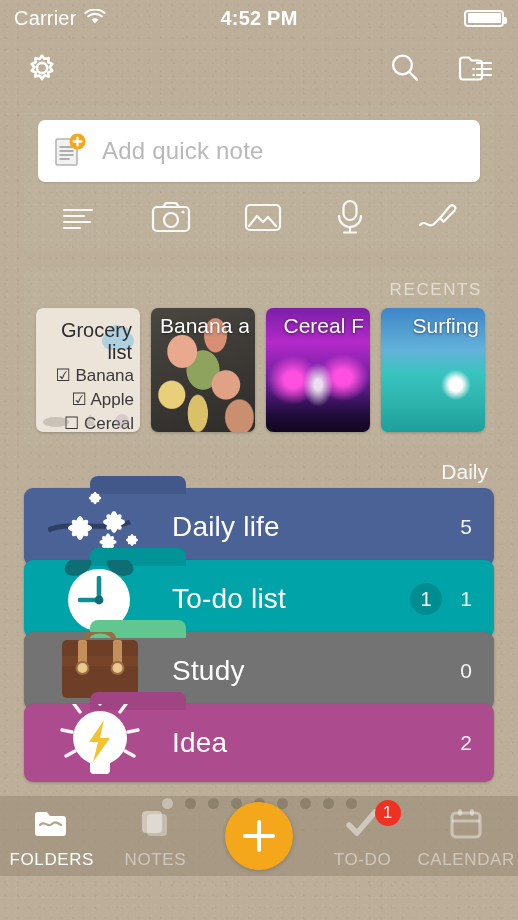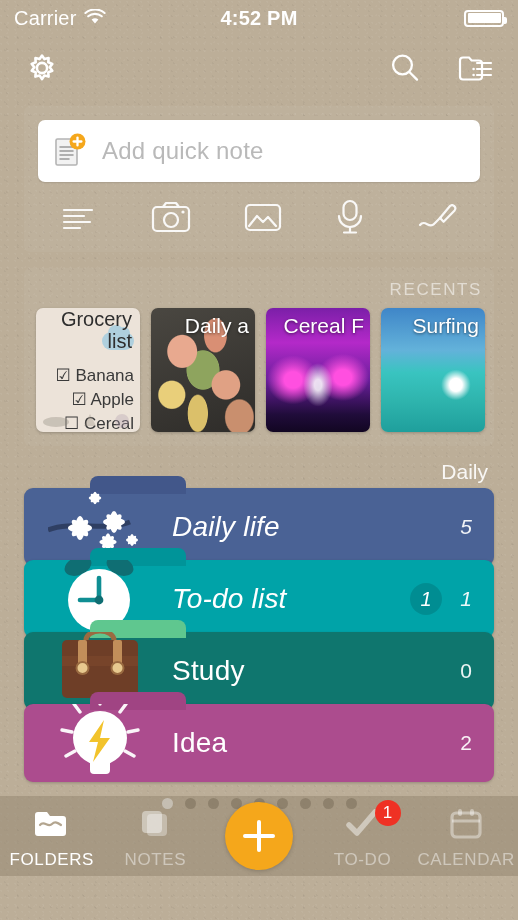--- a/index.html
+++ b/index.html
@@ -50,21 +50,21 @@
   
   .recents{margin:16px 24px 0;background:rgba(255,255,255,0.045);border-radius:6px;padding:10px 12px 14px;text-align:right;}
   .recents-title{color:rgba(255,255,255,.55);font-size:17px;letter-spacing:1.6px;margin:2px 0 8px 4px;}
   .recents-row{display:flex;gap:11px;}
   .rcard{width:104px;height:124px;border-radius:7px;overflow:hidden;position:relative;flex:0 0 auto;
     box-shadow:0 1px 3px rgba(0,0,0,.22);cursor:pointer;}
   .rcard .rtitle{position:absolute;top:7px;left:9px;right:6px;color:#fff;font-size:21px;line-height:1.05;
     text-shadow:0 1px 3px rgba(0,0,0,.55);white-space:nowrap;overflow:hidden;}
   
   .note-card{background:#ece3d9;}
-  .note-card .nc-title{position:absolute;top:1px;left:9px;right:8px;color:#2e2e2e;font-size:20px;line-height:1.08;}
+  .note-card .nc-title{position:absolute;top:12px;left:9px;right:8px;color:#2e2e2e;font-size:20px;line-height:1.08;}
   .nc-items{position:absolute;top:56px;left:8px;right:6px;color:#3a3a3a;font-size:17px;line-height:1.42;}
   .nc-items div{white-space:nowrap;}
   .nc-cloud{position:absolute;top:24px;right:6px;width:32px;height:18px;background:#a9cfdf;border-radius:10px;opacity:.9;}
   .nc-cloud::before{content:"";position:absolute;top:-7px;left:6px;width:16px;height:16px;background:#a9cfdf;border-radius:50%;}
   .nc-cloud::after{content:"";position:absolute;top:-5px;left:16px;width:12px;height:12px;background:#a9cfdf;border-radius:50%;}
   .nc-doodle{position:absolute;bottom:2px;left:0;right:0;height:26px;opacity:.35;}
   
   .ph-bacon{background:
       radial-gradient(ellipse at 30% 35%, #e8a98f 0 14%, transparent 15%),
       radial-gradient(ellipse at 62% 22%, #d98f74 0 12%, transparent 13%),
@@ -81,21 +81,21 @@
       linear-gradient(180deg,#7b1fa8 0%,#b429c9 28%,#6a1f9c 58%,#200c3a 86%,#120622 100%);}
   .ph-surf{background:
       radial-gradient(ellipse at 72% 62%, #ffffff 0 6%, transparent 14%),
       linear-gradient(180deg,#3f86c8 0%,#63b2da 34%,#39c4c0 52%,#2fb5ae 74%,#1f9f9c 100%);}
 
   
   .group-label{text-align:right;color:rgba(255,255,255,.9);font-size:21px;margin:14px 30px 4px 0;}
   .folders{position:relative;margin:0 24px;}
   .folder{position:relative;height:78px;border-radius:9px;margin-top:-6px;cursor:pointer;
     box-shadow:0 1px 3px rgba(0,0,0,.2);}
-  .folder:first-child{margin-top:0;font-style:italic;}
+  .folder:first-child{margin-top:0;}
   .folder .tab{position:absolute;top:-12px;left:66px;width:96px;height:18px;border-radius:8px 8px 0 0;}
   .folder .fbody{position:absolute;inset:0;border-radius:9px;overflow:hidden;display:flex;align-items:center;}
   .folder .fname{color:#fff;font-size:28px;margin-left:148px;letter-spacing:.2px;}
   .folder .fcount{margin-left:auto;margin-right:22px;color:rgba(255,255,255,.92);font-size:21px;}
   .folder .fbadge{position:absolute;right:52px;top:50%;transform:translateY(-50%);width:32px;height:32px;
     border-radius:50%;background:rgba(0,0,0,.13);color:#fff;font-size:20px;display:flex;align-items:center;justify-content:center;}
   .ficon{position:absolute;left:24px;bottom:0;width:118px;height:92px;pointer-events:none;}
 
   
   .dots{display:flex;justify-content:center;gap:12px;margin-top:16px;}
@@ -250,21 +250,21 @@
           <div>☐ Cereal</div>
         </div>
         <svg class="nc-doodle" viewBox="0 0 104 26">
           <ellipse cx="20" cy="18" rx="13" ry="5" fill="#8a8378"></ellipse>
           <path d="M48 22 l6-12 6 12z" fill="#9a9184"></path>
           <circle cx="86" cy="17" r="7" fill="#b39fae"></circle>
         </svg>
       </div>
 
       <div class="rcard ph-bacon">
-        <div class="rtitle">Daily a</div>
+        <div class="rtitle">Banana a</div>
       </div>
 
       <div class="rcard ph-music">
         <div class="rtitle">Cereal F</div>
       </div>
 
       <div class="rcard ph-surf">
         <div class="rtitle">Surfing</div>
       </div>
 
@@ -316,42 +316,42 @@
               <ellipse rx="11" ry="4.2" transform="rotate(45)"></ellipse>
                 <ellipse rx="11" ry="4.2" transform="rotate(-45)"></ellipse>
             </g>
           </g>
         </svg>
         <span class="fname">Daily life</span>
         <span class="fcount">5</span>
       </div>
     </div>
 
-    <div class="folder" style="background:#00a3a8;font-style:italic;">
+    <div class="folder" style="background:#00a3a8;">
       <div class="tab" style="background:#009499;"></div>
       <div class="fbody">
         <svg class="ficon" viewBox="0 0 118 92">
           <g fill="#0f6e73">
             <ellipse cx="30" cy="20" rx="14" ry="9" transform="rotate(-22 30 20)"></ellipse>
             <ellipse cx="72" cy="20" rx="14" ry="9" transform="rotate(22 72 20)"></ellipse>
           </g>
           <circle cx="51" cy="54" r="31" fill="#fff"></circle>
           <g stroke="#0f8e93" stroke-width="4.6" stroke-linecap="round">
             <line x1="51" y1="54" x2="51" y2="32"></line>
             <line x1="51" y1="54" x2="32" y2="54"></line>
           </g>
           <circle cx="51" cy="54" r="4.4" fill="#0f6e73"></circle>
         </svg>
         <span class="fname">To-do list</span>
         <span class="fbadge">1</span>
         <span class="fcount">1</span>
       </div>
     </div>
 
-    <div class="folder" style="background:#0f766e;">
+    <div class="folder" style="background:#737373;">
       <div class="tab" style="background:#5fc78f;"></div>
       <div class="fbody">
         <svg class="ficon" viewBox="0 0 118 92">
           <path d="M38 22 a14 9 0 0 1 28 0" fill="none" stroke="#9a6b41" stroke-width="5"></path>
           <rect x="14" y="22" width="76" height="58" rx="5" fill="#6e3e27"></rect>
           <rect x="14" y="38" width="76" height="10" fill="#7d4a2d" opacity=".6"></rect>
           <g fill="#c28e5a">
             <rect x="30" y="22" width="9" height="34" rx="2"></rect>
             <rect x="65" y="22" width="9" height="34" rx="2"></rect>
           </g>

